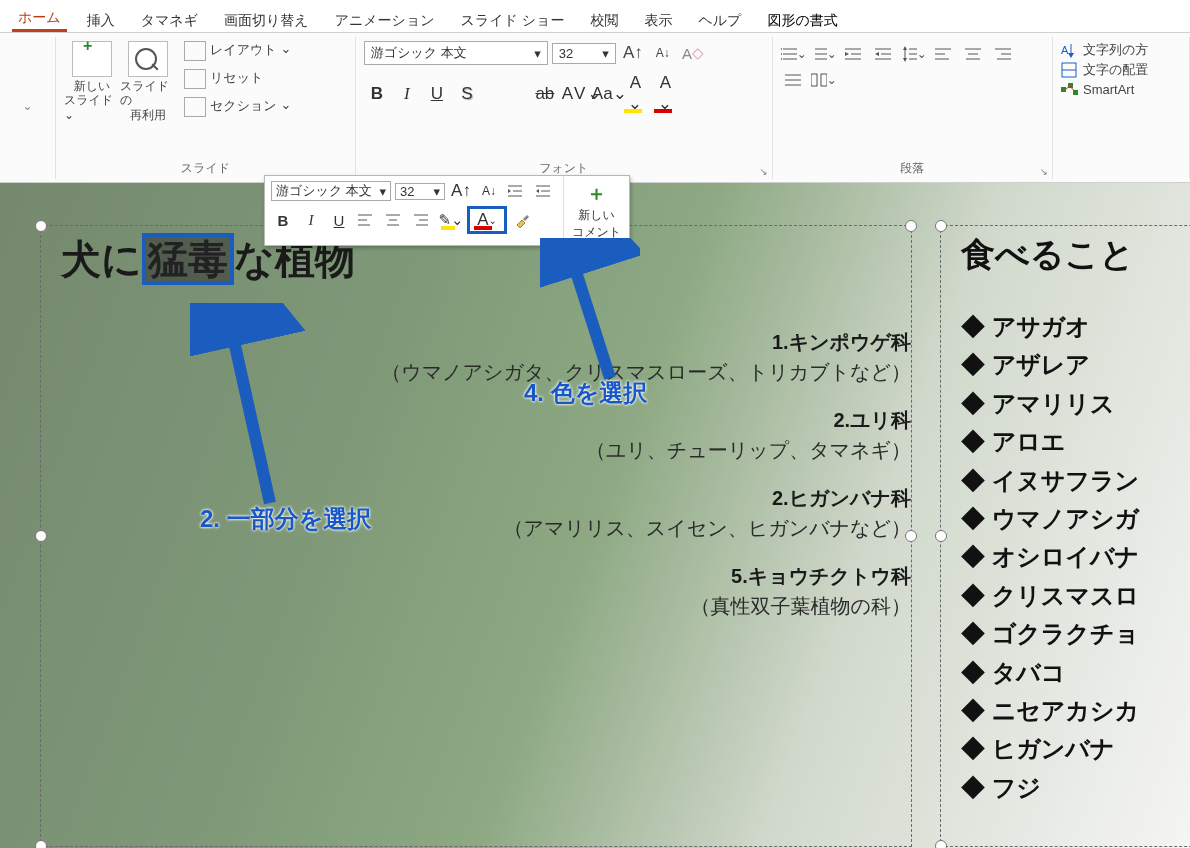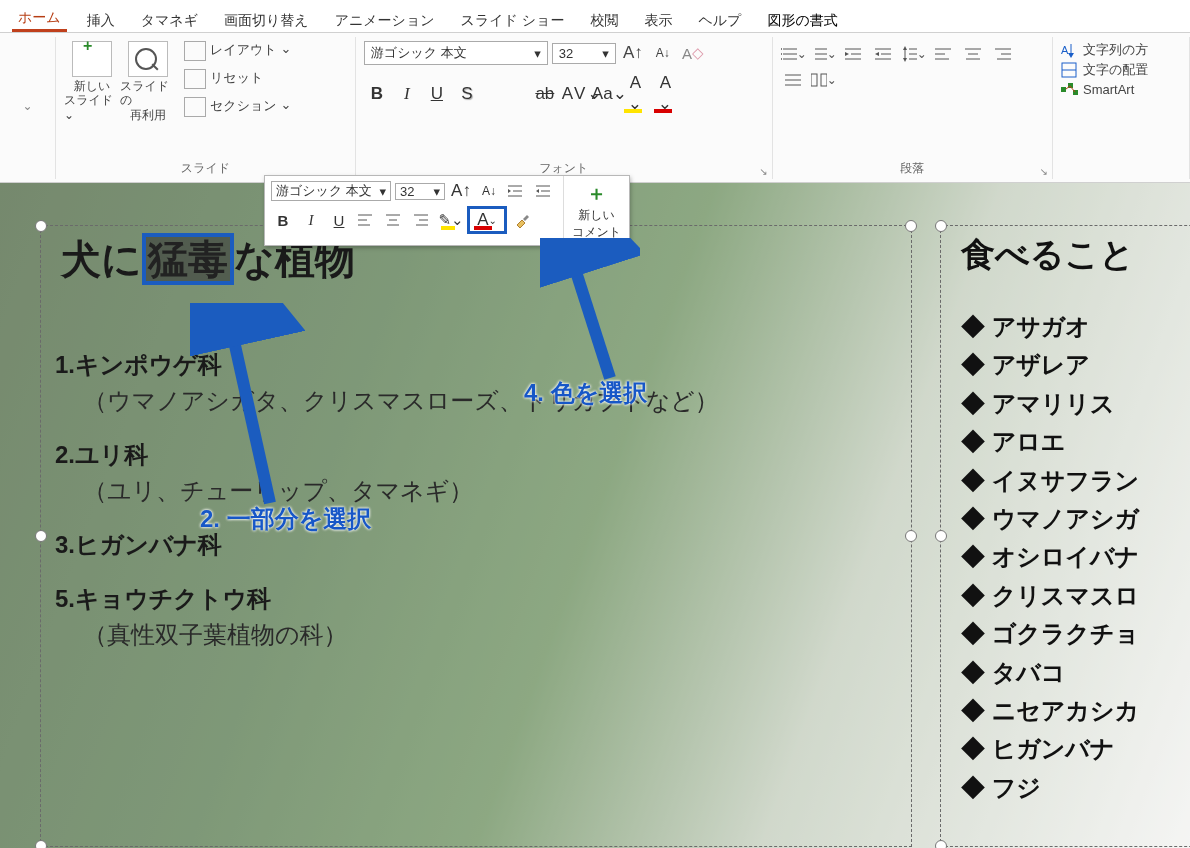--- a/index.html
+++ b/index.html
@@ -196,21 +196,21 @@
   color: #1a1a1a;
   margin: 6px 0 9px 20px;
 }
 .title-line .sel {
   border: 4px solid #1b5cbf;
   background: rgba(50,50,50,0.55);
   color: #222;
   padding: 0 2px;
 }
 
-.body-list { margin: 60px 0 0 14px; font-size: 24px; color: #1a1a1a; line-height: 1.5; }
+.body-list { margin: 40px 0 0 14px; font-size: 20px; color: #1a1a1a; line-height: 1.5; text-align: right; }
 .body-list .h { font-weight: 800; margin-top: 18px; }
 .body-list .sub { margin-left: 28px; font-weight: 400; color: #2a2a2a; }
 
 .tb-side .side-title {
   font-size: 34px; font-weight: 800; color: #111;
   margin: 6px 0 30px 20px; white-space: nowrap;
 }
 .side-list { margin-left: 20px; font-size: 24px; font-weight: 700; color: #111; line-height: 1.6; }
 .side-list div::before { content: '◆ '; }
 
@@ -475,21 +475,22 @@
 
     <div class="title-line">
       <span>犬に</span><span class="sel">猛毒</span><span>な植物</span>
     </div>
 
     <div class="body-list">
       <div class="h">1.キンポウゲ科</div>
       <div class="sub">（ウマノアシガタ、クリスマスローズ、トリカブトなど）</div>
       <div class="h">2.ユリ科</div>
       <div class="sub">（ユリ、チューリップ、タマネギ）</div>
-      <div class="h">3.ヒガンバナ科</div>
+      <div class="h">2.ヒガンバナ科</div>
+      <div class="sub">（アマリリス、スイセン、ヒガンバナなど）</div>
       <div class="h">5.キョウチクトウ科</div>
       <div class="sub">（真性双子葉植物の科）</div>
     </div>
   </div>
 
   <div class="textbox tb-side">
     <div class="handle h-tl"></div>
     <div class="handle h-ml"></div>
     <div class="handle h-bl"></div>
 

